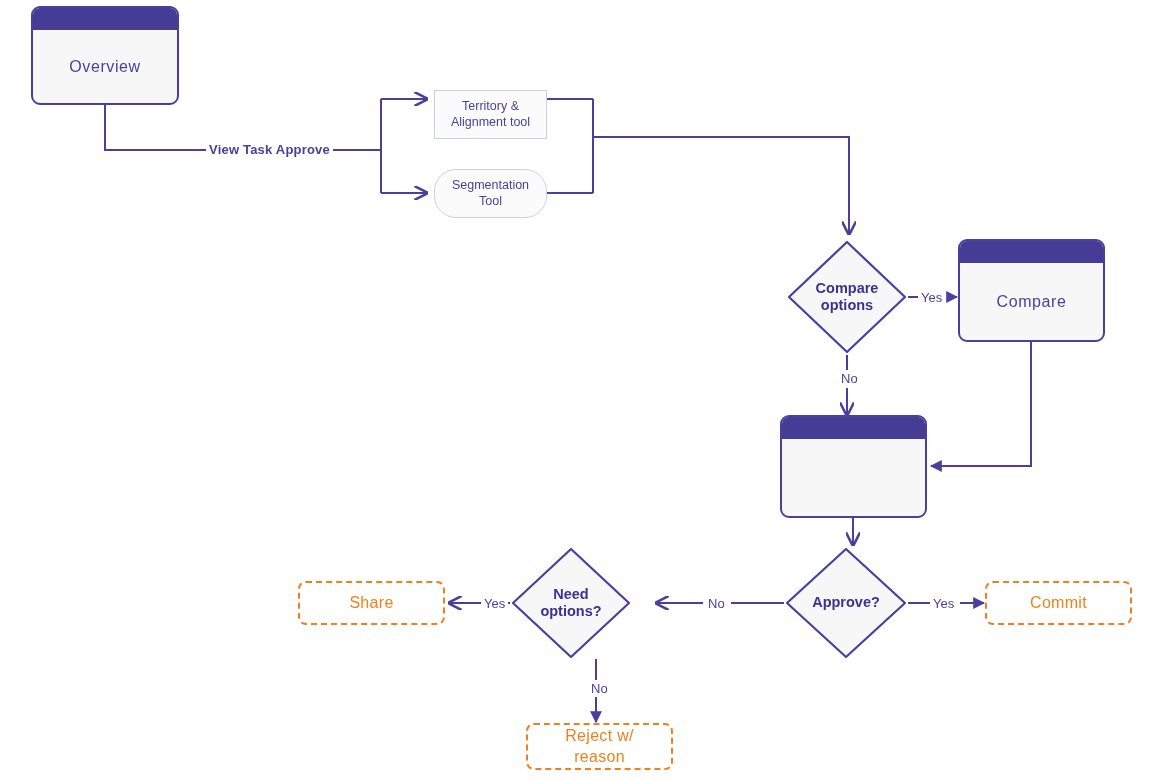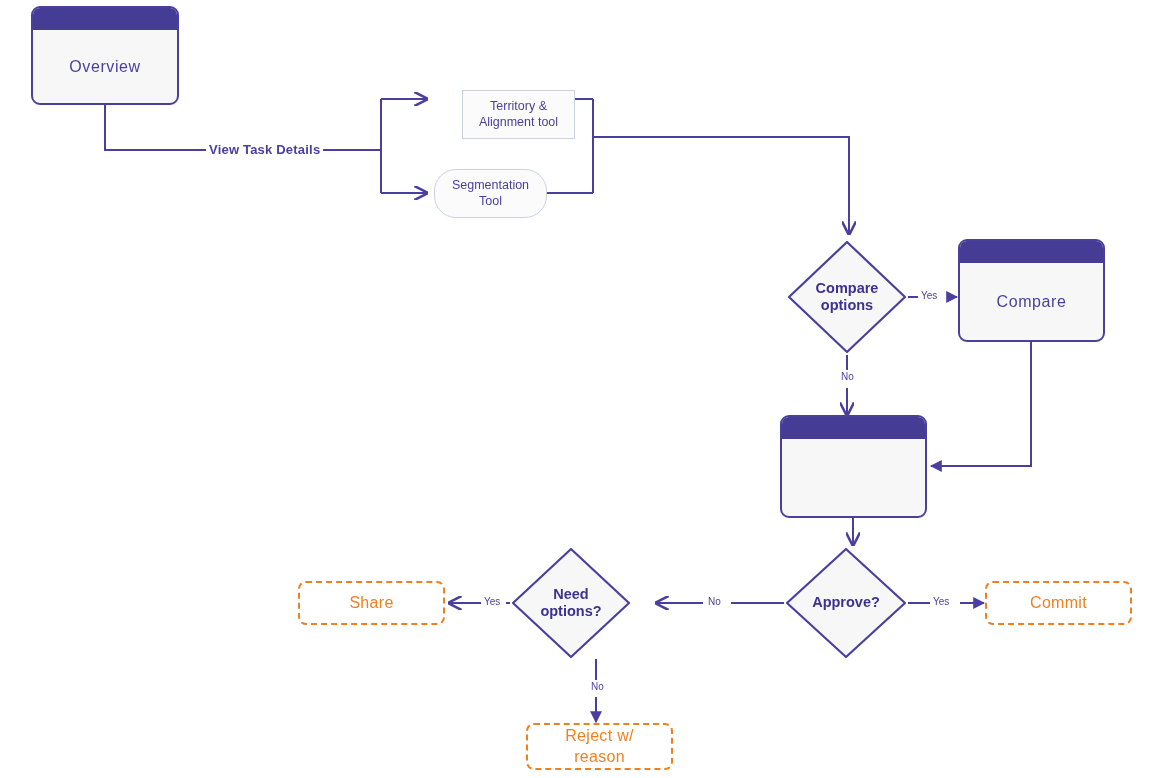--- a/index.html
+++ b/index.html
@@ -111,21 +111,21 @@
     color: #f0801f;
     font-size: 16px;
     line-height: 1.3;
     letter-spacing: 0.3px;
   }
 
   
   .edgelabel {
     position: absolute;
     color: #4a3f9e;
-    font-size: 10px;
+    font-size: 13px;
     white-space: nowrap;
     background: #ffffff;
     padding: 0 3px;
   }
   .edgelabel.big {
     font-size: 13px;
     font-weight: bold;
     letter-spacing: 0.2px;
   }
 </style>
@@ -183,21 +183,21 @@
       <path d="M 596 659 L 596 680"></path>
       <path d="M 596 697 L 596 722" marker-end="url(#arrowsolid)"></path>
     </g>
   </svg>
 
   <div class="winnode" style="left:31px; top:6px; width:148px; height:99px;">
     <div class="titlebar"></div>
     <div class="winbody">Overview</div>
   </div>
 
-  <div class="toolbox" style="left:434px; top:90px; width:113px; height:49px;margin-left:28px;">
+  <div class="toolbox" style="left:434px; top:90px; width:113px; height:49px;">
     <div>
       <span>Territory &amp;</span><br>
       <span>Alignment tool</span>
     </div>
   </div>
 
   <div class="toolbox" style="left:434px; top:169px; width:113px; height:49px;border-radius:22px;">
     <div>
       <span>Segmentation</span><br>
       <span>Tool</span>
@@ -252,21 +252,21 @@
     <div>
       <span>Reject w/</span><br>
       <span>reason</span>
     </div>
   </div>
 
   <div class="dashbox" style="left:985px; top:581px; width:147px; height:44px;">
     <span>Commit</span>
   </div>
 
-  <div class="edgelabel big" style="left:206px; top:142px;">View Task Details</div>
+  <div class="edgelabel big" style="left:206px; top:142px;">View Task Approve</div>
 
   <div class="edgelabel" style="left:918px; top:290px;">Yes</div>
 
   <div class="edgelabel" style="left:838px; top:371px;">No</div>
 
   <div class="edgelabel" style="left:930px; top:596px;">Yes</div>
 
   <div class="edgelabel" style="left:705px; top:596px;">No</div>
 
   <div class="edgelabel" style="left:481px; top:596px;">Yes</div>

